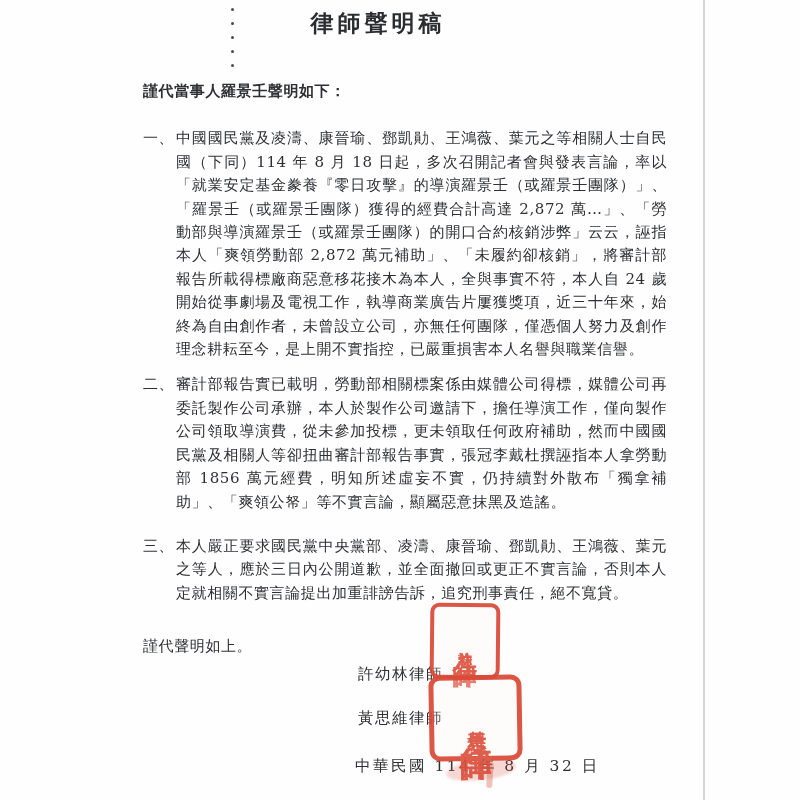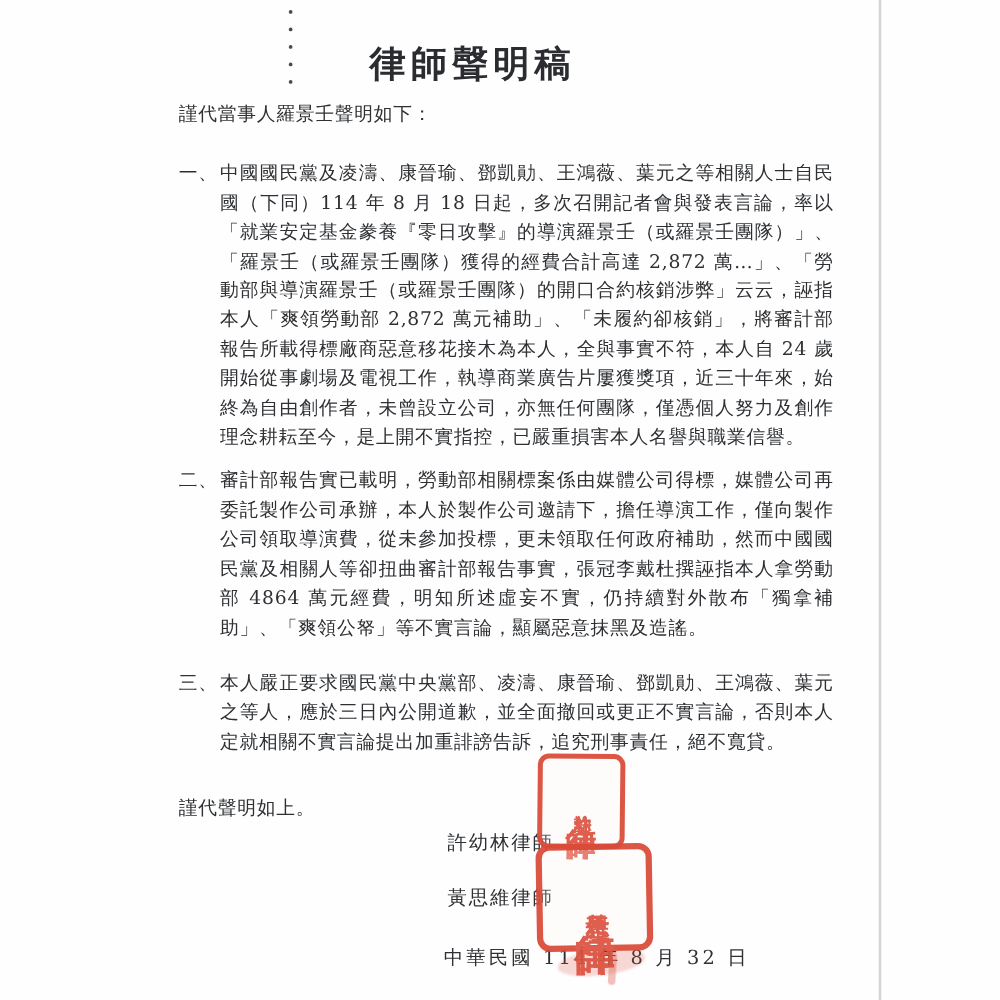--- a/index.html
+++ b/index.html
@@ -15,29 +15,29 @@
   .scan-edge-line {
     position: absolute; left: 703px; top: 0; width: 2px; height: 800px;
     background: #cbcbcb; opacity: .8;
   }
   .punch-dots { position: absolute; left: 231px; top: 8px; width: 4px; }
   .punch-dots .dot {
     width: 3px; height: 3px; border-radius: 50%;
     background: #4a4a4a; margin-bottom: 11px;
   }
   .doc-title {
-    position: absolute; left: 0; top: 32px; width: 756px;
-    text-align: center; font-size: 29px; font-weight: 700;
+    position: absolute; left: 0; top: 8px; width: 756px;
+    text-align: center; font-size: 23px; font-weight: 700;
     letter-spacing: 4px; color: #2a2c2f;
   }
   .content {
     position: absolute; left: 143px; top: 80px; width: 524px;
     font-size: 15px; line-height: 23.4px; letter-spacing: .6px;
   }
-  .salutation { margin-bottom: 24px; }
+  .salutation { margin-bottom: 24px; font-weight: bold; }
   .para { position: relative; padding-left: 33px; text-align: justify; }
   .para + .para { margin-top: 12px; }
   .para.third { margin-top: 21px; }
   .para-num { position: absolute; left: 0; top: 0; }
   .closing { margin-top: 30px; }
   .sig-block { position: absolute; left: 358px; font-size: 15.5px; letter-spacing: 1.5px; text-align: right; }
   .sig-1 { top: 664px; }
   .sig-2 { top: 708px; }
   .date-line { position: absolute; left: 355px; top: 756px; font-size: 15.5px; letter-spacing: 2.5px; }
 
@@ -98,21 +98,21 @@
 <div class="content">
   <p class="salutation">謹代當事人羅景壬聲明如下：</p>
 
   <div class="para">
     <span class="para-num">一、</span>
     <span>中國國民黨及凌濤、康晉瑜、鄧凱勛、王鴻薇、葉元之等相關人士自民國（下同）114 年 8 月 18 日起，多次召開記者會與發表言論，率以「就業安定基金豢養『零日攻擊』的導演羅景壬（或羅景壬團隊）」、「羅景壬（或羅景壬團隊）獲得的經費合計高達 2,872 萬…」、「勞動部與導演羅景壬（或羅景壬團隊）的開口合約核銷涉弊」云云，誣指本人「爽領勞動部 2,872 萬元補助」、「未履約卻核銷」，將審計部報告所載得標廠商惡意移花接木為本人，全與事實不符，本人自 24 歲開始從事劇場及電視工作，執導商業廣告片屢獲獎項，近三十年來，始終為自由創作者，未曾設立公司，亦無任何團隊，僅憑個人努力及創作理念耕耘至今，是上開不實指控，已嚴重損害本人名譽與職業信譽。</span>
   </div>
 
   <div class="para">
     <span class="para-num">二、</span>
-    <span>審計部報告實已載明，勞動部相關標案係由媒體公司得標，媒體公司再委託製作公司承辦，本人於製作公司邀請下，擔任導演工作，僅向製作公司領取導演費，從未參加投標，更未領取任何政府補助，然而中國國民黨及相關人等卻扭曲審計部報告事實，張冠李戴杜撰誣指本人拿勞動部 4864 萬元經費，明知所述虛妄不實，仍持續對外散布「獨拿補助」、「爽領公帑」等不實言論，顯屬惡意抹黑及造謠。</span>
+    <span>審計部報告實已載明，勞動部相關標案係由媒體公司得標，媒體公司再委託製作公司承辦，本人於製作公司邀請下，擔任導演工作，僅向製作公司領取導演費，從未參加投標，更未領取任何政府補助，然而中國國民黨及相關人等卻扭曲審計部報告事實，張冠李戴杜撰誣指本人拿勞動部 1856 萬元經費，明知所述虛妄不實，仍持續對外散布「獨拿補助」、「爽領公帑」等不實言論，顯屬惡意抹黑及造謠。</span>
   </div>
 
   <div class="para third">
     <span class="para-num">三、</span>
     <span>本人嚴正要求國民黨中央黨部、凌濤、康晉瑜、鄧凱勛、王鴻薇、葉元之等人，應於三日內公開道歉，並全面撤回或更正不實言論，否則本人定就相關不實言論提出加重誹謗告訴，追究刑事責任，絕不寬貸。</span>
   </div>
 
   <p class="closing">謹代聲明如上。</p>
 </div>
 

